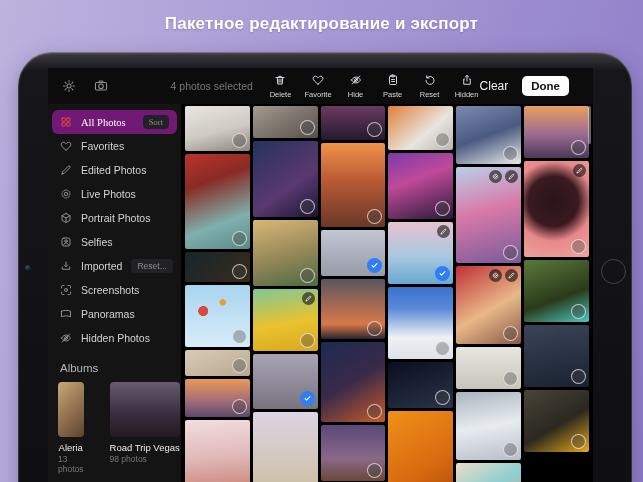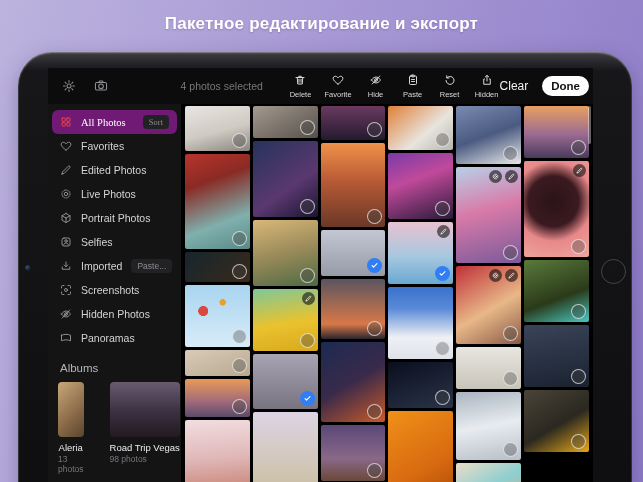--- a/index.html
+++ b/index.html
@@ -31,22 +31,22 @@
   
   .topbar{height:36px;flex:0 0 36px;display:flex;align-items:center;background:#0c0c0d;}
   .tb-left{display:flex;align-items:center;gap:18px;padding:0 14px;color:#8e8e93;}
   .tb-left .ticon{display:flex;}
   .tb-status{width:150px;margin-left:40px;text-align:center;color:#77777c;font-size:10.5px;}
   .tb-actions{display:flex;align-items:flex-end;gap:11px;margin-left:6px;}
   .tb-btn{display:flex;flex-direction:column;align-items:center;gap:2px;color:#ececec;cursor:pointer;min-width:26px;justify-content:center;}
   .tb-btn span{font-size:7.5px;color:#d8d8db;}
   .tb-spacer{flex:1;}
   .tb-clear{color:#f2f2f4;font-size:12px;margin-right:14px;cursor:pointer;}
-  .tb-done{background:#fdfdfd;color:#111;font-size:11.5px;font-weight:bold;border-radius:10px;
-    padding:4px 9px;margin-right:4px;cursor:pointer;}
+  .tb-done{background:#fdfdfd;color:#111;font-size:11.5px;font-weight:bold;border-radius:5px;
+    padding:4px 9px;margin-right:24px;cursor:pointer;}
   
   .app-body{flex:1;display:flex;min-height:0;}
   .sidebar{width:133px;flex:0 0 133px;background:#141415;padding:6px 0 0 0;overflow:hidden;}
   .sb-item{display:flex;align-items:center;gap:9px;height:24px;margin:0 4px;padding:0 8px;
     border-radius:6px;color:#d4d4d8;font-size:10.5px;cursor:pointer;}
   .sb-item .sicon{display:flex;color:#9a9aa0;}
   .sb-item.sel{background:#701a75;color:#ffffff;font-family:Liberation Serif, serif;}
   .sb-item.sel .sicon{color:#fb453f;}
   .sb-chip{margin-left:auto;background:#222224;color:#8e8e93;font-size:8.5px;
     border-radius:4px;padding:2px 6px;cursor:pointer;}
@@ -206,48 +206,48 @@
               </span>
               <span>Selfies</span>
             </div>
             <div class="sb-item">
               <span class="sicon">
                 <svg viewBox="0 0 24 24" width="12" height="12" fill="none" stroke="currentColor" stroke-width="1.8" stroke-linecap="round" stroke-linejoin="round">
                   <path d="M12 4v9M8.5 10L12 13.5 15.5 10M4.5 14v4.5h15V14"></path>
                 </svg>
               </span>
               <span>Imported</span>
-              <span class="sb-chip">Paste...</span>
+              <span class="sb-chip">Reset...</span>
             </div>
             <div class="sb-item">
               <span class="sicon">
                 <svg viewBox="0 0 24 24" width="12" height="12" fill="none" stroke="currentColor" stroke-width="1.8" stroke-linecap="round" stroke-linejoin="round">
                   <path d="M3 8V5a2 2 0 0 1 2-2h3M16 3h3a2 2 0 0 1 2 2v3M21 16v3a2 2 0 0 1-2 2h-3M8 21H5a2 2 0 0 1-2-2v-3"></path>
                   <circle cx="12" cy="12" r="3"></circle>
                 </svg>
               </span>
               <span>Screenshots</span>
+            </div>
+            <div class="sb-item">
+              <span class="sicon">
+                <svg viewBox="0 0 24 24" width="12" height="12" fill="none" stroke="currentColor" stroke-width="1.8" stroke-linecap="round" stroke-linejoin="round">
+                  <path d="M3 6.5c3-1.2 6-1.8 9-1.8s6 .6 9 1.8v11c-3-1.2-6-1.8-9-1.8s-6 .6-9 1.8v-11z"></path>
+                </svg>
+              </span>
+              <span>Panoramas</span>
             </div>
             <div class="sb-item">
               <span class="sicon">
                 <svg viewBox="0 0 24 24" width="12" height="12" fill="none" stroke="currentColor" stroke-width="1.8" stroke-linecap="round" stroke-linejoin="round">
                   <path d="M3 12s3.5-6 9-6 9 6 9 6-3.5 6-9 6-9-6-9-6z"></path>
                   <circle cx="12" cy="12" r="2.8"></circle>
                   <path d="M4.5 20L19.5 4"></path>
                 </svg>
               </span>
               <span>Hidden Photos</span>
-            </div>
-            <div class="sb-item">
-              <span class="sicon">
-                <svg viewBox="0 0 24 24" width="12" height="12" fill="none" stroke="currentColor" stroke-width="1.8" stroke-linecap="round" stroke-linejoin="round">
-                  <path d="M3 6.5c3-1.2 6-1.8 9-1.8s6 .6 9 1.8v11c-3-1.2-6-1.8-9-1.8s-6 .6-9 1.8v-11z"></path>
-                </svg>
-              </span>
-              <span>Panoramas</span>
             </div>
           </div>
         <div class="sb-albums-header">Albums</div>
         <div class="album-grid" id="album-grid">
             <div class="album">
               <div class="thumb" style="background:linear-gradient(135deg,#c9a87a,#8a6a48 60%,#5a4530)"></div>
               <div class="aname">Aleria</div>
               <div class="acount">13 photos</div>
             </div>
             <div class="album">

